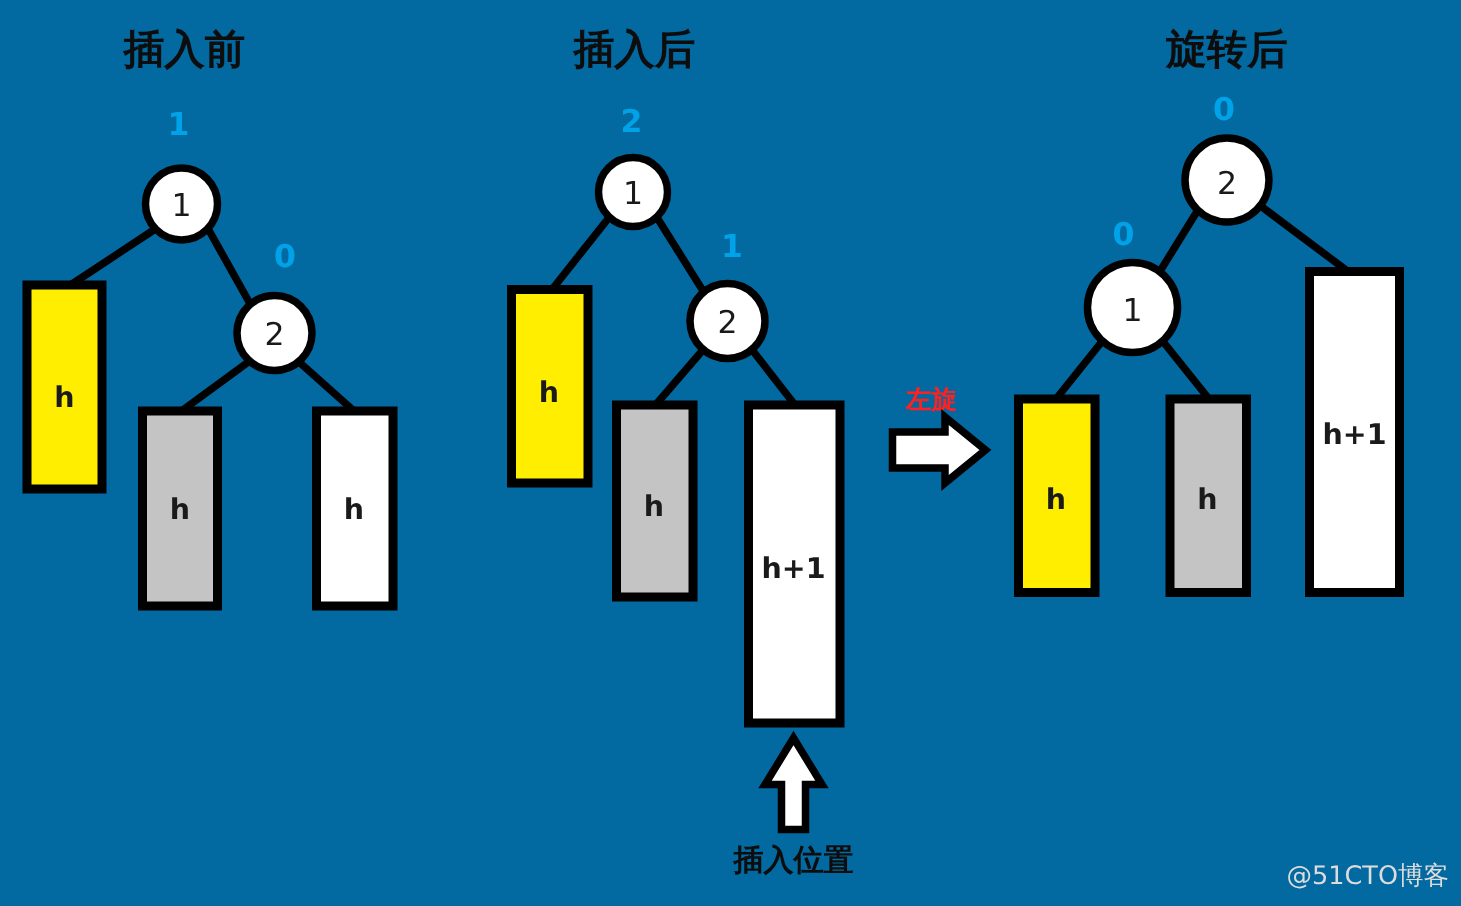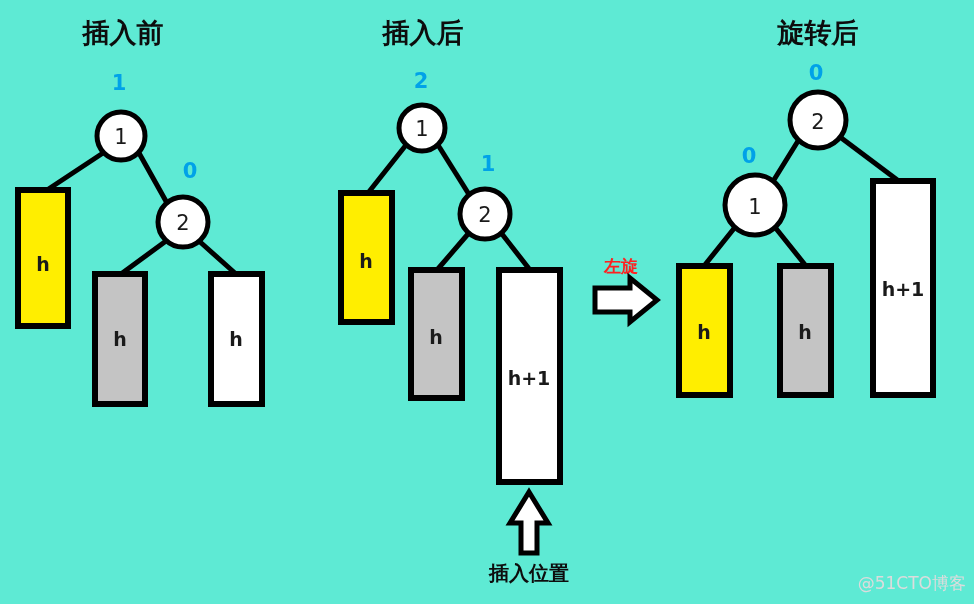--- a/index.html
+++ b/index.html
@@ -7,21 +7,21 @@
     padding: 0;
     background: #ffffff;
   }
   body {
     font-family: "DejaVu Sans", "Liberation Sans", sans-serif;
   }
   #stage {
     position: relative;
     width: 974px;
     height: 604px;
-    background: #5eead4;
+    background: #0369a1;
     overflow: hidden;
   }
   svg.canvas {
     position: absolute;
     left: 0;
     top: 0;
     width: 974px;
     height: 604px;
   }
   text.title {

